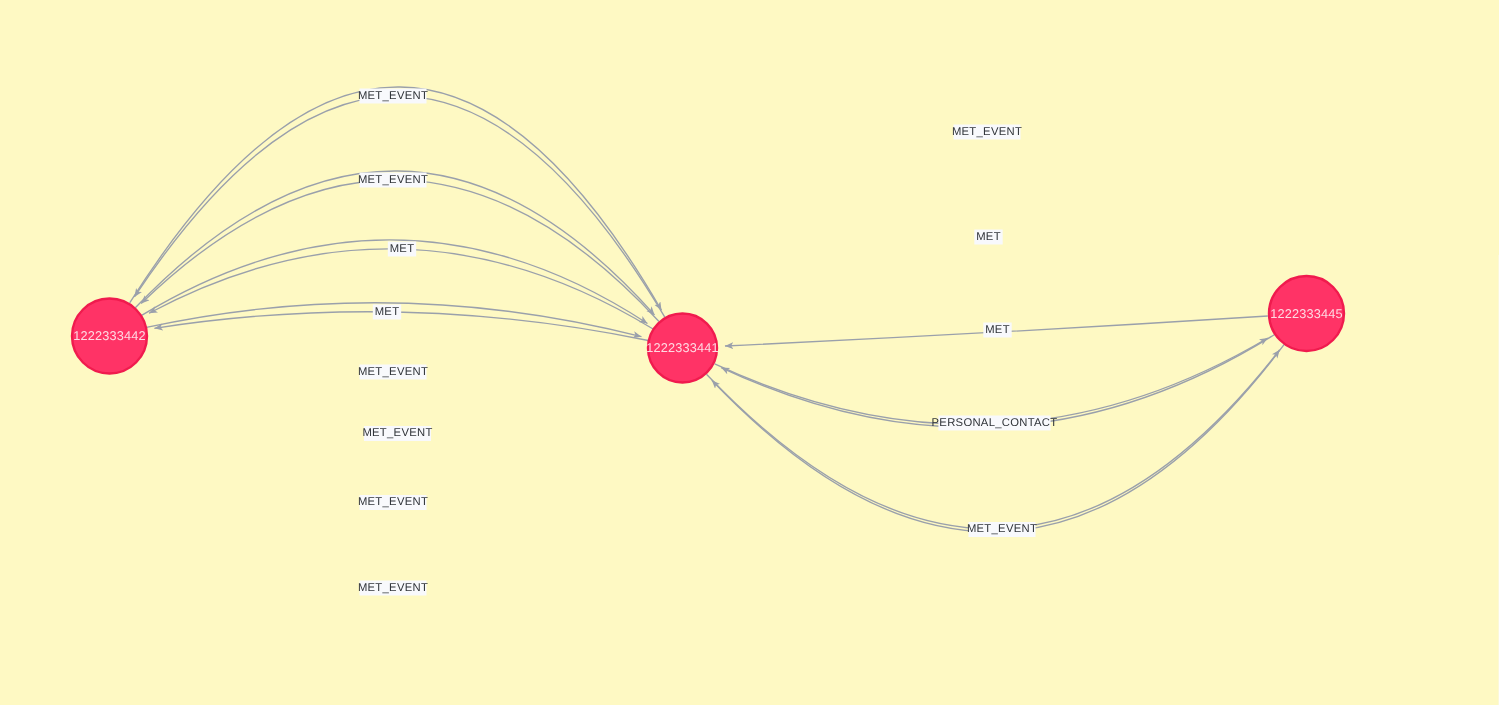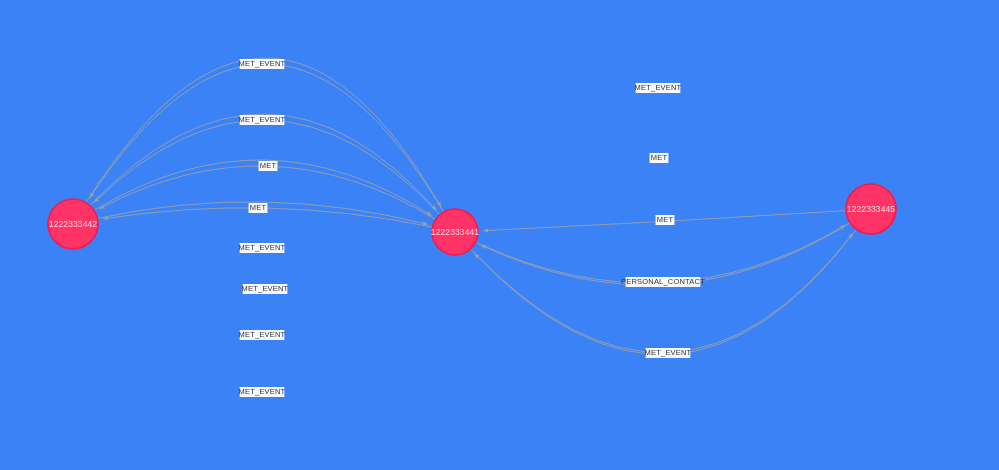--- a/index.html
+++ b/index.html
@@ -10,21 +10,21 @@
     width: 999px;
     height: 470px;
     background: #f8f9fc;
     font-family: "Liberation Sans", sans-serif;
     overflow: hidden;
   }
   #graph-canvas {
     position: relative;
     width: 999px;
     height: 470px;
-    background: #3b82f6;
+    background: #fef9c3;
     text-decoration: underline;
   }
   svg.graph-svg {
     position: absolute;
     top: 0;
     left: 0;
     width: 999px;
     height: 470px;
     display: block;
   }

